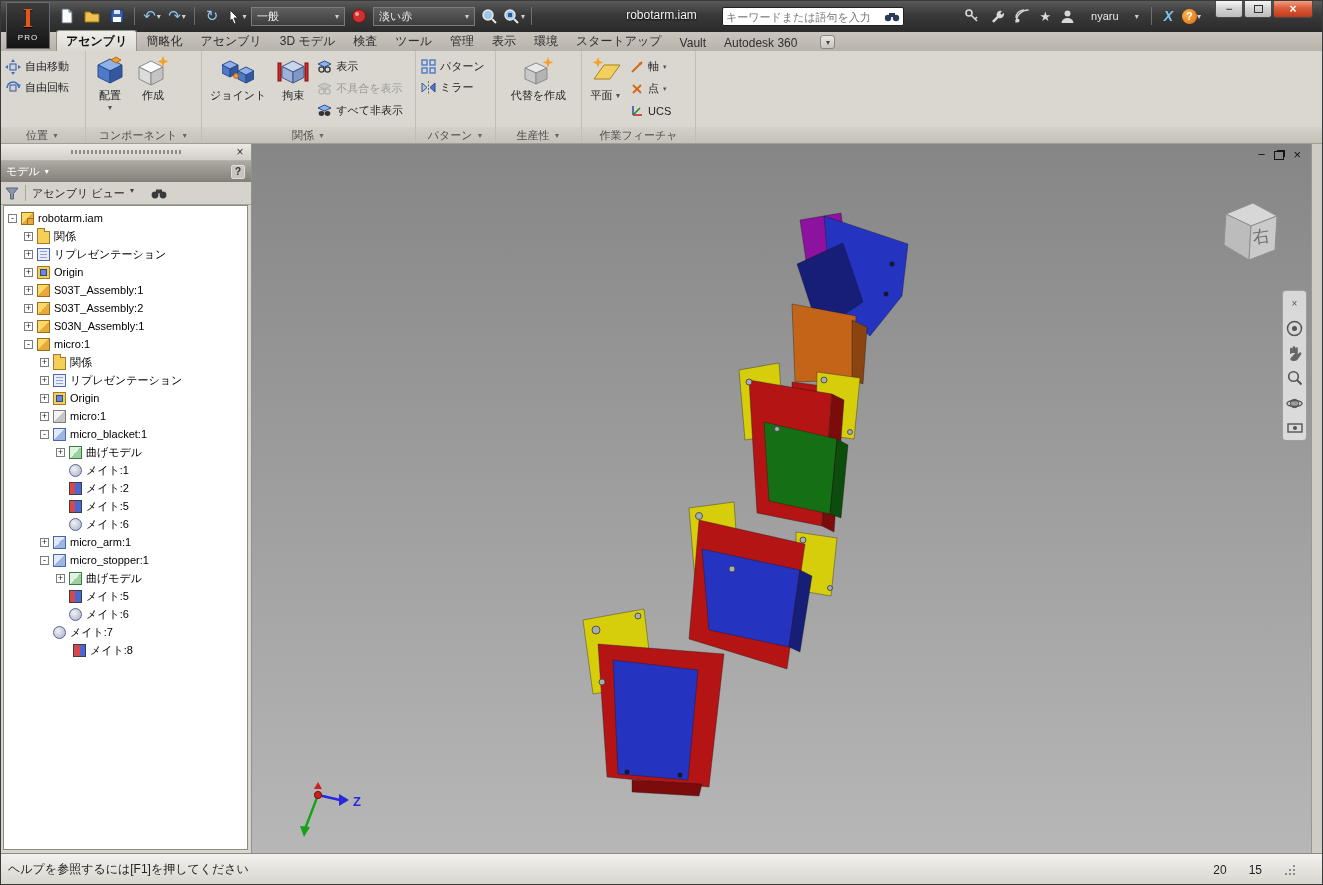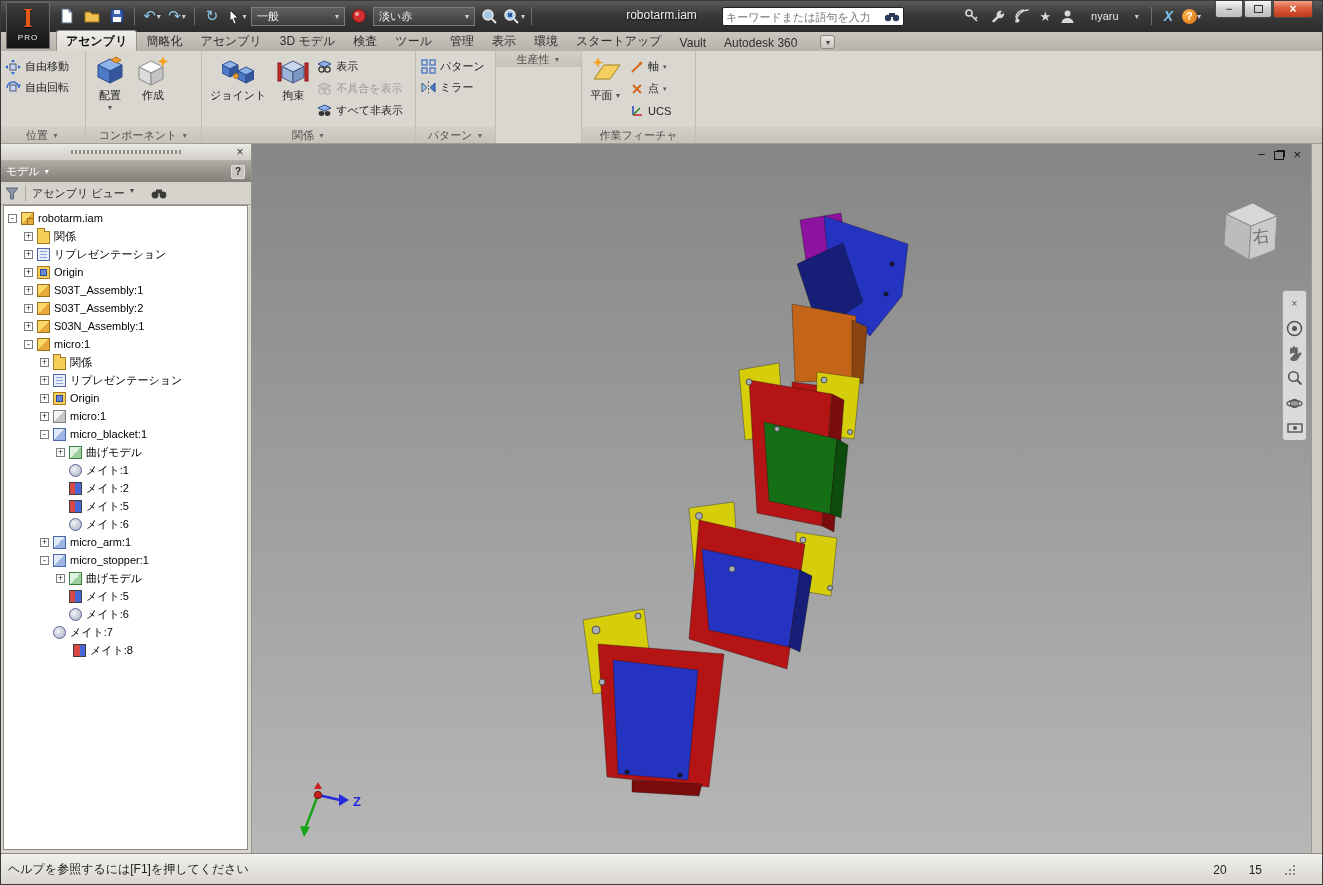--- a/index.html
+++ b/index.html
@@ -433,20 +433,33 @@
         <span>ミラー</span>
       </span>
     </div>
     <div class="panel-label">
       <span>パターン</span>
       <span class="caret">▼</span>
     </div>
   </div>
 
   <div class="panel" style="width:86px">
+    <div class="panel-content" style="justify-content:center;">
+      <span class="big-btn">
+        <svg width="32" height="32" viewBox="0 0 32 32">
+          <polygon points="14,8 25,13 14,18 3,13" fill="#e8e8e8" stroke="#8a8a8a"></polygon>
+          <polygon points="3,13 14,18 14,29 3,24" fill="#c9c9c9" stroke="#8a8a8a"></polygon>
+          <polygon points="25,13 14,18 14,29 25,24" fill="#b4b4b4" stroke="#8a8a8a"></polygon>
+          <polygon points="26,2 27.4,6 31.4,7.4 27.4,8.8 26,12.8 24.6,8.8 20.6,7.4 24.6,6" fill="#f7a020"></polygon>
+        </svg>
+        <span class="lbl">
+            <span>代替を作成</span>
+          </span>
+      </span>
+    </div>
     <div class="panel-label">
       <span>生産性</span>
       <span class="caret">▼</span>
     </div>
   </div>
 
   <div class="panel" style="width:114px">
     <div class="panel-content">
       <span class="big-btn">
         <svg width="32" height="32" viewBox="0 0 32 32">

